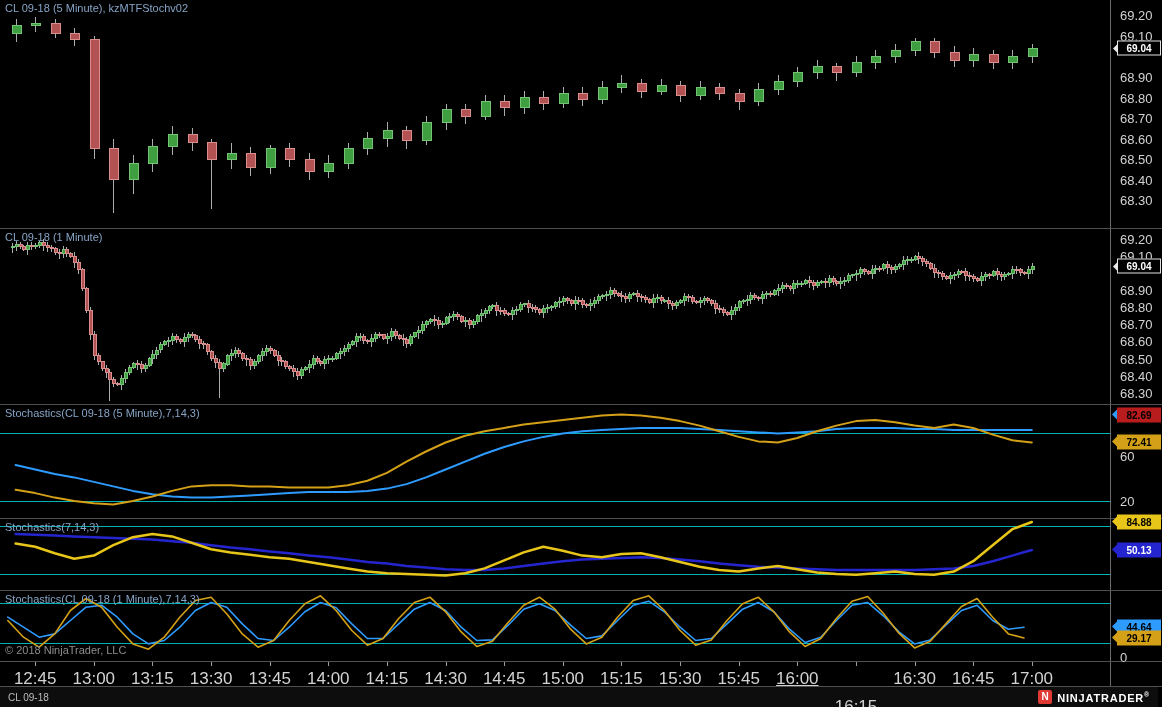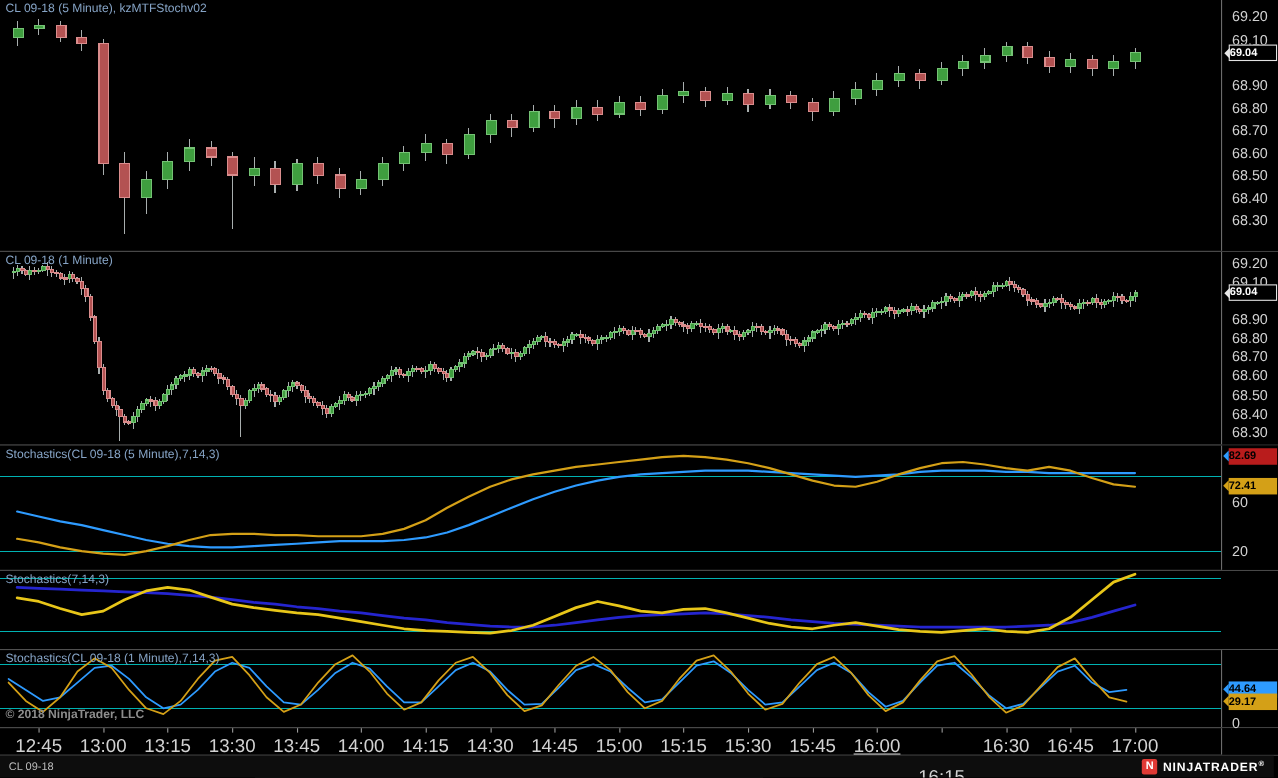--- a/index.html
+++ b/index.html
@@ -15,31 +15,31 @@
   .panel-title {
     position:absolute; top:2px; left:5px; font-size:11px; color:#86a4c6;
     z-index:3; pointer-events:none; white-space:nowrap;
   }
   .tick-label {
     position:absolute; left:9px; font-size:13px; color:#d2d2d2;
     transform:translateY(-50%); white-space:nowrap; z-index:2;
   }
   .badge {
     position:absolute; left:6px; width:44px; height:15px; font-size:10px; font-weight:bold;
-    line-height:15px; transform:translateY(-50%); z-index:5; color:#000;
+    text-align:center; line-height:15px; transform:translateY(-50%); z-index:5; color:#000;
   }
   .badge .arrow {
     position:absolute; left:-5px; top:2px; width:0; height:0;
     border-top:5px solid transparent; border-bottom:5px solid transparent;
     border-right:5px solid #e8e8e8;
   }
   .price-badge { background:#000; border:1px solid #e2e2e2; color:#fff; line-height:13px; }
   .time-tick { position:absolute; top:0; width:1px; height:4px; background:#9a9a9a; }
   .time-label { position:absolute; top:7px; transform:translateX(-50%); font-size:17px; color:#d2d2d2; white-space:nowrap; }
-  .copyright { position:absolute; left:5px; bottom:5px; font-size:11px; color:#8d8d8d; z-index:4;font-weight:bold; }
+  .copyright { position:absolute; left:5px; bottom:5px; font-size:11px; color:#8d8d8d; z-index:4; }
   .status-row { display:flex; align-items:center; justify-content:space-between; height:20px; width:1158px; padding:0 8px; background:#0d0d0d; }
   .status-symbol { font-size:10px; color:#bdbdbd; }
   .logo { display:flex; align-items:center; gap:5px; }
   .logo-n { display:inline-block; width:14px; height:14px; background:#e03a35; color:#fff; font-weight:bold; font-size:10px; text-align:center; line-height:14px; border-radius:2px; }
   .logo-text { font-size:11px; font-weight:bold; color:#fff; letter-spacing:0.8px; }
   .reg { font-size:7px; vertical-align:super; }
 </style>
 </head>
 <body>
 
@@ -736,20 +736,24 @@
   <div class="row" style="height:72px">
     <div class="plot">
       <div class="panel-title">Stochastics(7,14,3)</div>
     <svg width="1110" height="71">
           <line x1="0" x2="1110" y1="7.0" y2="7.0" stroke="#00b2b2" stroke-width="1" shape-rendering="crispEdges"></line>
           <line x1="0" x2="1110" y1="55.0" y2="55.0" stroke="#00b2b2" stroke-width="1" shape-rendering="crispEdges"></line>
           <polyline points="15.6,15.0 35.2,15.8 54.7,16.6 74.3,17.4 93.8,18.2 113.3,19.0 132.9,19.8 152.4,20.6 172.0,22.2 191.5,23.8 211.1,26.2 230.6,28.6 250.1,30.2 269.7,32.6 289.2,34.2 308.8,36.6 328.3,38.2 347.9,40.6 367.4,43.0 386.9,44.6 406.5,47.0 426.0,48.6 445.6,50.2 465.1,51.0 484.6,51.0 504.2,49.4 523.7,47.0 543.3,44.6 562.8,42.2 582.4,40.6 601.9,39.8 621.4,39.0 641.0,38.2 660.5,39.0 680.1,40.6 699.6,42.2 719.2,44.6 738.7,46.2 758.2,47.8 777.8,48.6 797.3,49.4 816.9,50.2 836.4,51.0 856.0,51.0 875.5,51.0 895.0,51.0 914.6,51.0 934.1,50.2 953.7,49.4 973.2,47.0 992.7,42.2 1012.3,36.6 1031.8,31.0" fill="none" stroke="#2525cf" stroke-width="2.5" stroke-linejoin="round" stroke-linecap="round"></polyline>
           <polyline points="15.6,24.6 35.2,27.8 54.7,34.2 74.3,39.8 93.8,36.6 113.3,26.2 132.9,18.2 152.4,15.0 172.0,17.4 191.5,23.8 211.1,30.2 230.6,33.4 250.1,35.8 269.7,38.2 289.2,39.8 308.8,43.0 328.3,46.2 347.9,49.4 367.4,52.6 386.9,54.2 406.5,55.0 426.0,55.8 445.6,56.6 465.1,54.2 484.6,49.4 504.2,41.4 523.7,33.4 543.3,27.8 562.8,31.8 582.4,36.6 601.9,38.2 621.4,35.0 641.0,34.2 660.5,38.2 680.1,43.0 699.6,47.8 719.2,51.0 738.7,52.6 758.2,49.4 777.8,47.0 797.3,50.2 816.9,53.4 836.4,55.0 856.0,55.8 875.5,54.2 895.0,52.6 914.6,55.0 934.1,55.8 953.7,52.6 973.2,42.2 992.7,26.2 1012.3,10.2 1031.8,3.0" fill="none" stroke="#e8c619" stroke-width="2.5" stroke-linejoin="round" stroke-linecap="round"></polyline>
         </svg>
       </div>
+    <div class="axis">
+        <div class="badge" style="top: 3.1px; background: rgb(232, 198, 25); color: rgb(0, 0, 0);">84.88<span class="arrow" style="border-right-color: rgb(232, 198, 25);"></span></div>
+        <div class="badge" style="top: 30.9px; background: rgb(37, 37, 207); color: rgb(255, 255, 255);">50.13<span class="arrow" style="border-right-color: rgb(37, 37, 207);"></span></div>
+      </div>
   </div>
 
   <div class="row" style="height:71px">
     <div class="plot">
       <div class="panel-title">Stochastics(CL 09-18 (1 Minute),7,14,3)</div>
       <div class="copyright">© 2018 NinjaTrader, LLC</div>
     <svg width="1110" height="70">
           <line x1="0" x2="1110" y1="12.8" y2="12.8" stroke="#00b2b2" stroke-width="1" shape-rendering="crispEdges"></line>
           <line x1="0" x2="1110" y1="52.9" y2="52.9" stroke="#00b2b2" stroke-width="1" shape-rendering="crispEdges"></line>
           <polyline points="7.8,26.2 23.5,36.2 39.1,46.2 54.7,42.9 70.4,29.5 86.0,16.2 101.6,14.2 117.3,26.2 132.9,42.9 148.5,52.9 164.2,49.5 179.8,36.2 195.4,19.5 211.1,11.5 226.7,16.2 242.3,32.9 258.0,47.5 273.6,49.5 289.2,36.2 304.9,20.8 320.5,11.5 336.1,16.8 351.8,32.9 367.4,47.5 383.0,47.5 398.7,32.9 414.3,18.2 429.9,11.5 445.6,19.5 461.2,36.2 476.8,49.5 492.5,48.9 508.1,34.2 523.7,18.2 539.4,12.8 555.0,19.5 570.6,34.2 586.3,47.5 601.9,44.9 617.5,29.5 633.2,14.2 648.8,10.2 664.4,20.8 680.1,36.2 695.7,49.5 711.3,47.5 727.0,32.9 742.6,18.2 758.2,11.5 773.9,20.8 789.5,38.2 805.1,51.5 820.8,46.2 836.4,29.5 852.0,14.2 867.7,11.5 883.3,24.8 898.9,40.9 914.6,52.9 930.2,48.9 945.8,34.2 961.5,19.5 977.1,14.2 992.7,29.5 1008.4,38.2 1024.0,36.2" fill="none" stroke="#2e9bff" stroke-width="1.6" stroke-linejoin="round" stroke-linecap="round"></polyline>

